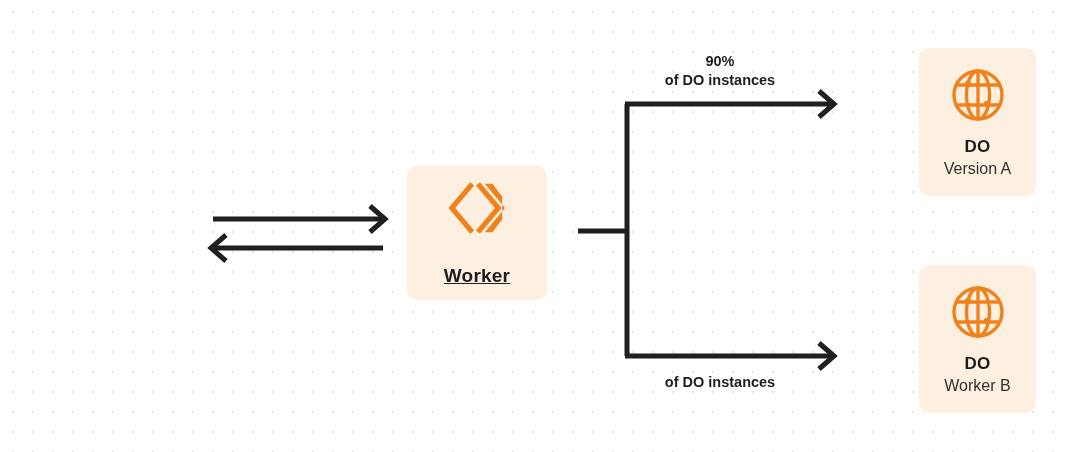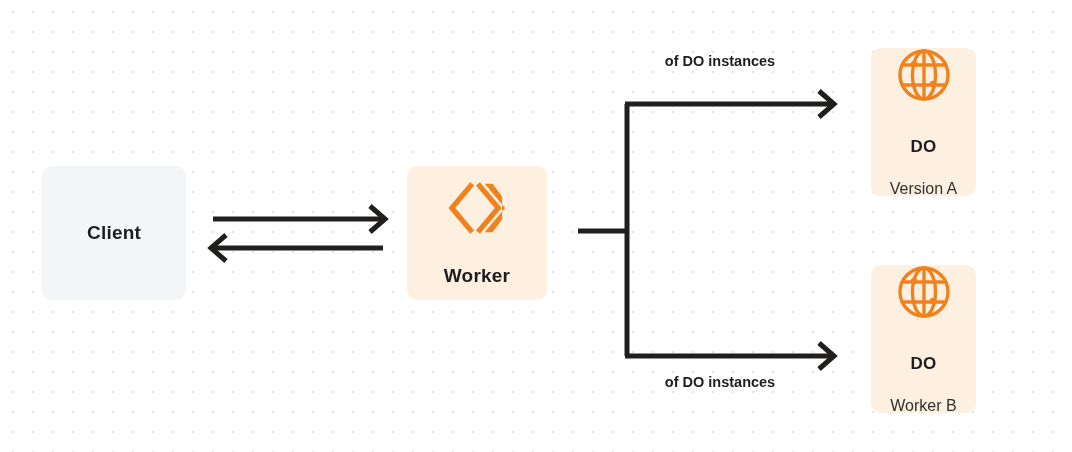--- a/index.html
+++ b/index.html
@@ -39,41 +39,41 @@
     background-color: #f4f5f7;
   }
   .node-worker {
     left: 407px;
     top: 166px;
     width: 140px;
     height: 134px;
     background-color: #fdf0e1;
   }
   .node-do {
-    left: 871px;
-    width: 105px;
+    left: 919px;
+    width: 117px;
     height: 148px;
     background-color: #fdf0e1;
-    gap: 20px;
   }
   .node-do-a { top: 48px; }
   .node-do-b { top: 265px; }
 
   .node-label-strong {
     font-size: 19px;
     font-weight: bold;
     color: #1d1d1f;
     letter-spacing: 0.2px;
   }
   .worker-label {
     font-size: 19px;
     font-weight: bold;
     color: #1d1d1f;
     margin-top: 28px;
     letter-spacing: 0.2px;
+    text-decoration: underline;
   }
   .do-title {
     font-size: 17px;
     font-weight: bold;
     color: #1d1d1f;
     margin-top: 14px;
     letter-spacing: 0.2px;
   }
   .do-sub {
     font-size: 16px;
@@ -143,23 +143,20 @@
 
     <line class="edge-line" x1="627" y1="104" x2="627" y2="356"></line>
 
     <line class="edge-line" x1="625" y1="104" x2="832" y2="104"></line>
     <polyline class="edge-head" points="819,91 834,104 819,117"></polyline>
 
     <line class="edge-line" x1="625" y1="356" x2="832" y2="356"></line>
     <polyline class="edge-head" points="819,343 834,356 819,369"></polyline>
   </svg>
 
-  <div class="node node-client">
-    <span class="node-label-strong">Client</span>
-  </div>
 
   <div class="node node-worker">
     <span>
       <svg class="icon-worker" viewBox="0 0 64 60" aria-hidden="true">
         <g fill="none" stroke="#f0821e" stroke-width="5.4" stroke-linejoin="miter" stroke-linecap="butt">
           <polyline points="27,5 6,30 27,55"></polyline>
           <polyline points="33,5 54,30 33,55"></polyline>
         </g>
         <polygon fill="#f0821e" points="40,5 61,30 40,55 48,55 58,42 58,18 48,5"></polygon>
       </svg>
@@ -197,20 +194,21 @@
         </g>
         <circle cx="18" cy="17" r="3.2" fill="#f0821e"></circle>
         <circle cx="37" cy="37" r="3.2" fill="#f0821e"></circle>
       </svg>
     </span>
     <span class="do-title">DO</span>
     <span class="do-sub">Worker B</span>
   </div>
 
   <div class="edge-label edge-label-top">
+    <div>90%</div>
     <div>of DO instances</div>
   </div>
 
   <div class="edge-label edge-label-bottom">
     <div>of DO instances</div>
   </div>
 
 </div>
 
 </body></html>

